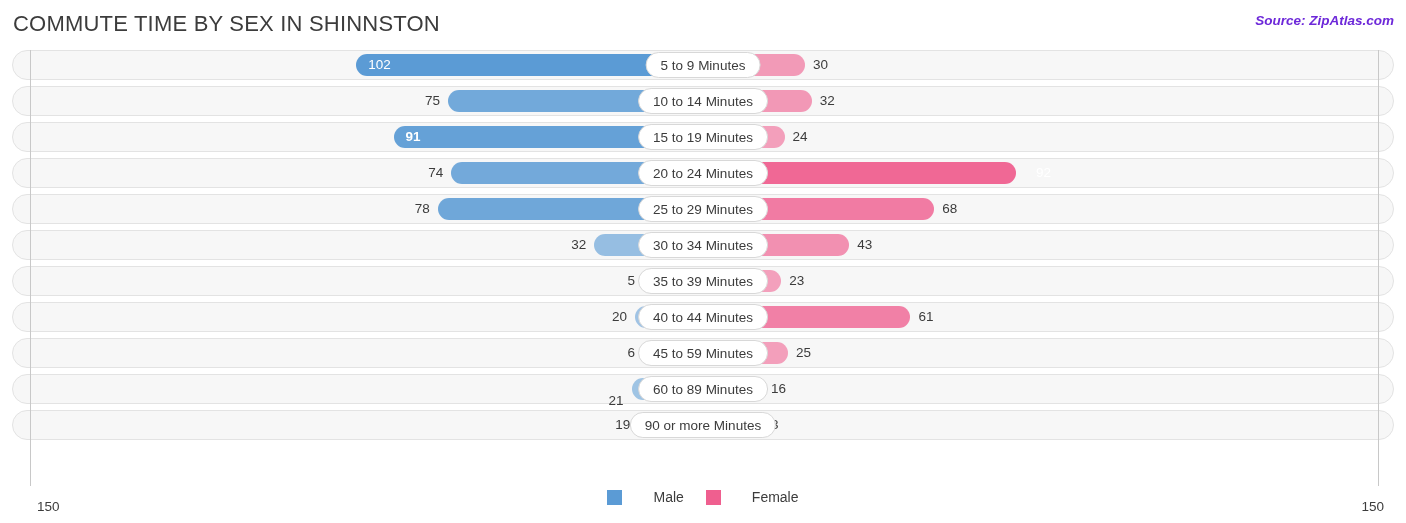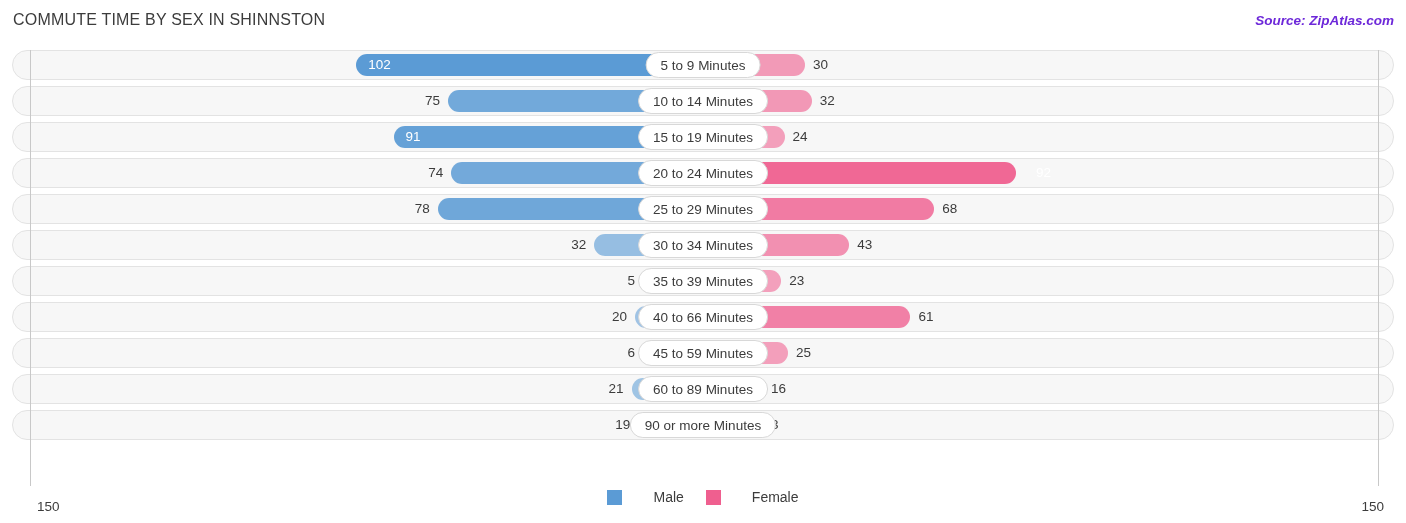--- a/index.html
+++ b/index.html
@@ -19,21 +19,21 @@
   
   .header {
     position: absolute;
     top: 0; left: 0; right: 0;
     height: 45px;
   }
   .chart-title {
     position: absolute;
     left: 13px;
     top: 11px;
-    font-size: 16px;
+    font-size: 22px;
     letter-spacing: 0.2px;
     color: #3c3c3c;
     font-weight: 400;
     white-space: nowrap;
   }
   .source-note {
     position: absolute;
     right: 12px;
     top: 13px;
     font-size: 13.5px;
@@ -212,21 +212,21 @@
         <div class="bar male" style="left: 448px; width: 255px; opacity: 0.854;"></div>
         <div class="bar female" style="left: 703px; width: 108.8px; opacity: 0.623;"></div>
         <div class="val male-out" style="left: 388px; width: 52px;">75</div>
         <div class="val female-out" style="left: 819.8px;">32</div>
         <div class="pill">10 to 14 Minutes</div>
       </div>
       <div class="row">
         <div class="track"></div>
         <div class="bar male" style="left: 393.6px; width: 309.4px; opacity: 0.941;"></div>
         <div class="bar female" style="left: 703px; width: 81.6px; opacity: 0.579;"></div>
-        <div class="val male-out inside" style="left: 405.6px; text-align: left;">91</div>
+        <div class="val male-out inside" style="left: 405.6px; text-align: left; font-weight: bold;">91</div>
         <div class="val female-out" style="left: 792.6px;">24</div>
         <div class="pill">15 to 19 Minutes</div>
       </div>
       <div class="row">
         <div class="track"></div>
         <div class="bar male" style="left: 451.4px; width: 251.6px; opacity: 0.849;"></div>
         <div class="bar female" style="left: 703px; width: 312.8px; opacity: 0.946;"></div>
         <div class="val male-out" style="left: 391.4px; width: 52px;">74</div>
         <div class="val female-out inside" style="left: 1025px; width: 26px; text-align: right;">92</div>
         <div class="pill">20 to 24 Minutes</div>
@@ -254,35 +254,35 @@
         <div class="val male-out" style="left: 583px; width: 52px;">5</div>
         <div class="val female-out" style="left: 789.2px;">23</div>
         <div class="pill">35 to 39 Minutes</div>
       </div>
       <div class="row">
         <div class="track"></div>
         <div class="bar male" style="left: 635px; width: 68px; opacity: 0.558;"></div>
         <div class="bar female" style="left: 703px; width: 207.4px; opacity: 0.779;"></div>
         <div class="val male-out" style="left: 575px; width: 52px;">20</div>
         <div class="val female-out" style="left: 918.4px;">61</div>
-        <div class="pill">40 to 66 Minutes</div>
+        <div class="pill">40 to 44 Minutes</div>
       </div>
       <div class="row">
         <div class="track"></div>
         <div class="bar male" style="left: 643px; width: 60px; opacity: 0.482;"></div>
         <div class="bar female" style="left: 703px; width: 85px; opacity: 0.585;"></div>
         <div class="val male-out" style="left: 583px; width: 52px;">6</div>
         <div class="val female-out" style="left: 796px;">25</div>
         <div class="pill">45 to 59 Minutes</div>
       </div>
       <div class="row">
         <div class="track"></div>
         <div class="bar male" style="left: 631.6px; width: 71.4px; opacity: 0.563;"></div>
         <div class="bar female" style="left: 703px; width: 60px; opacity: 0.536;"></div>
-        <div class="val male-out" style="left: 571.6px; width: 52px;">21</div>
+        <div class="val male-out" style="left: 571.6px; width: 52px; margin-top: 12px;">21</div>
         <div class="val female-out" style="left: 771px;">16</div>
         <div class="pill">60 to 89 Minutes</div>
       </div>
       <div class="row">
         <div class="track"></div>
         <div class="bar male" style="left: 638.4px; width: 64.6px; opacity: 0.552;"></div>
         <div class="bar female" style="left: 703px; width: 60px; opacity: 0.466;"></div>
         <div class="val male-out" style="left: 578.4px; width: 52px;">19</div>
         <div class="val female-out" style="left: 771px;">3</div>
         <div class="pill">90 or more Minutes</div>

